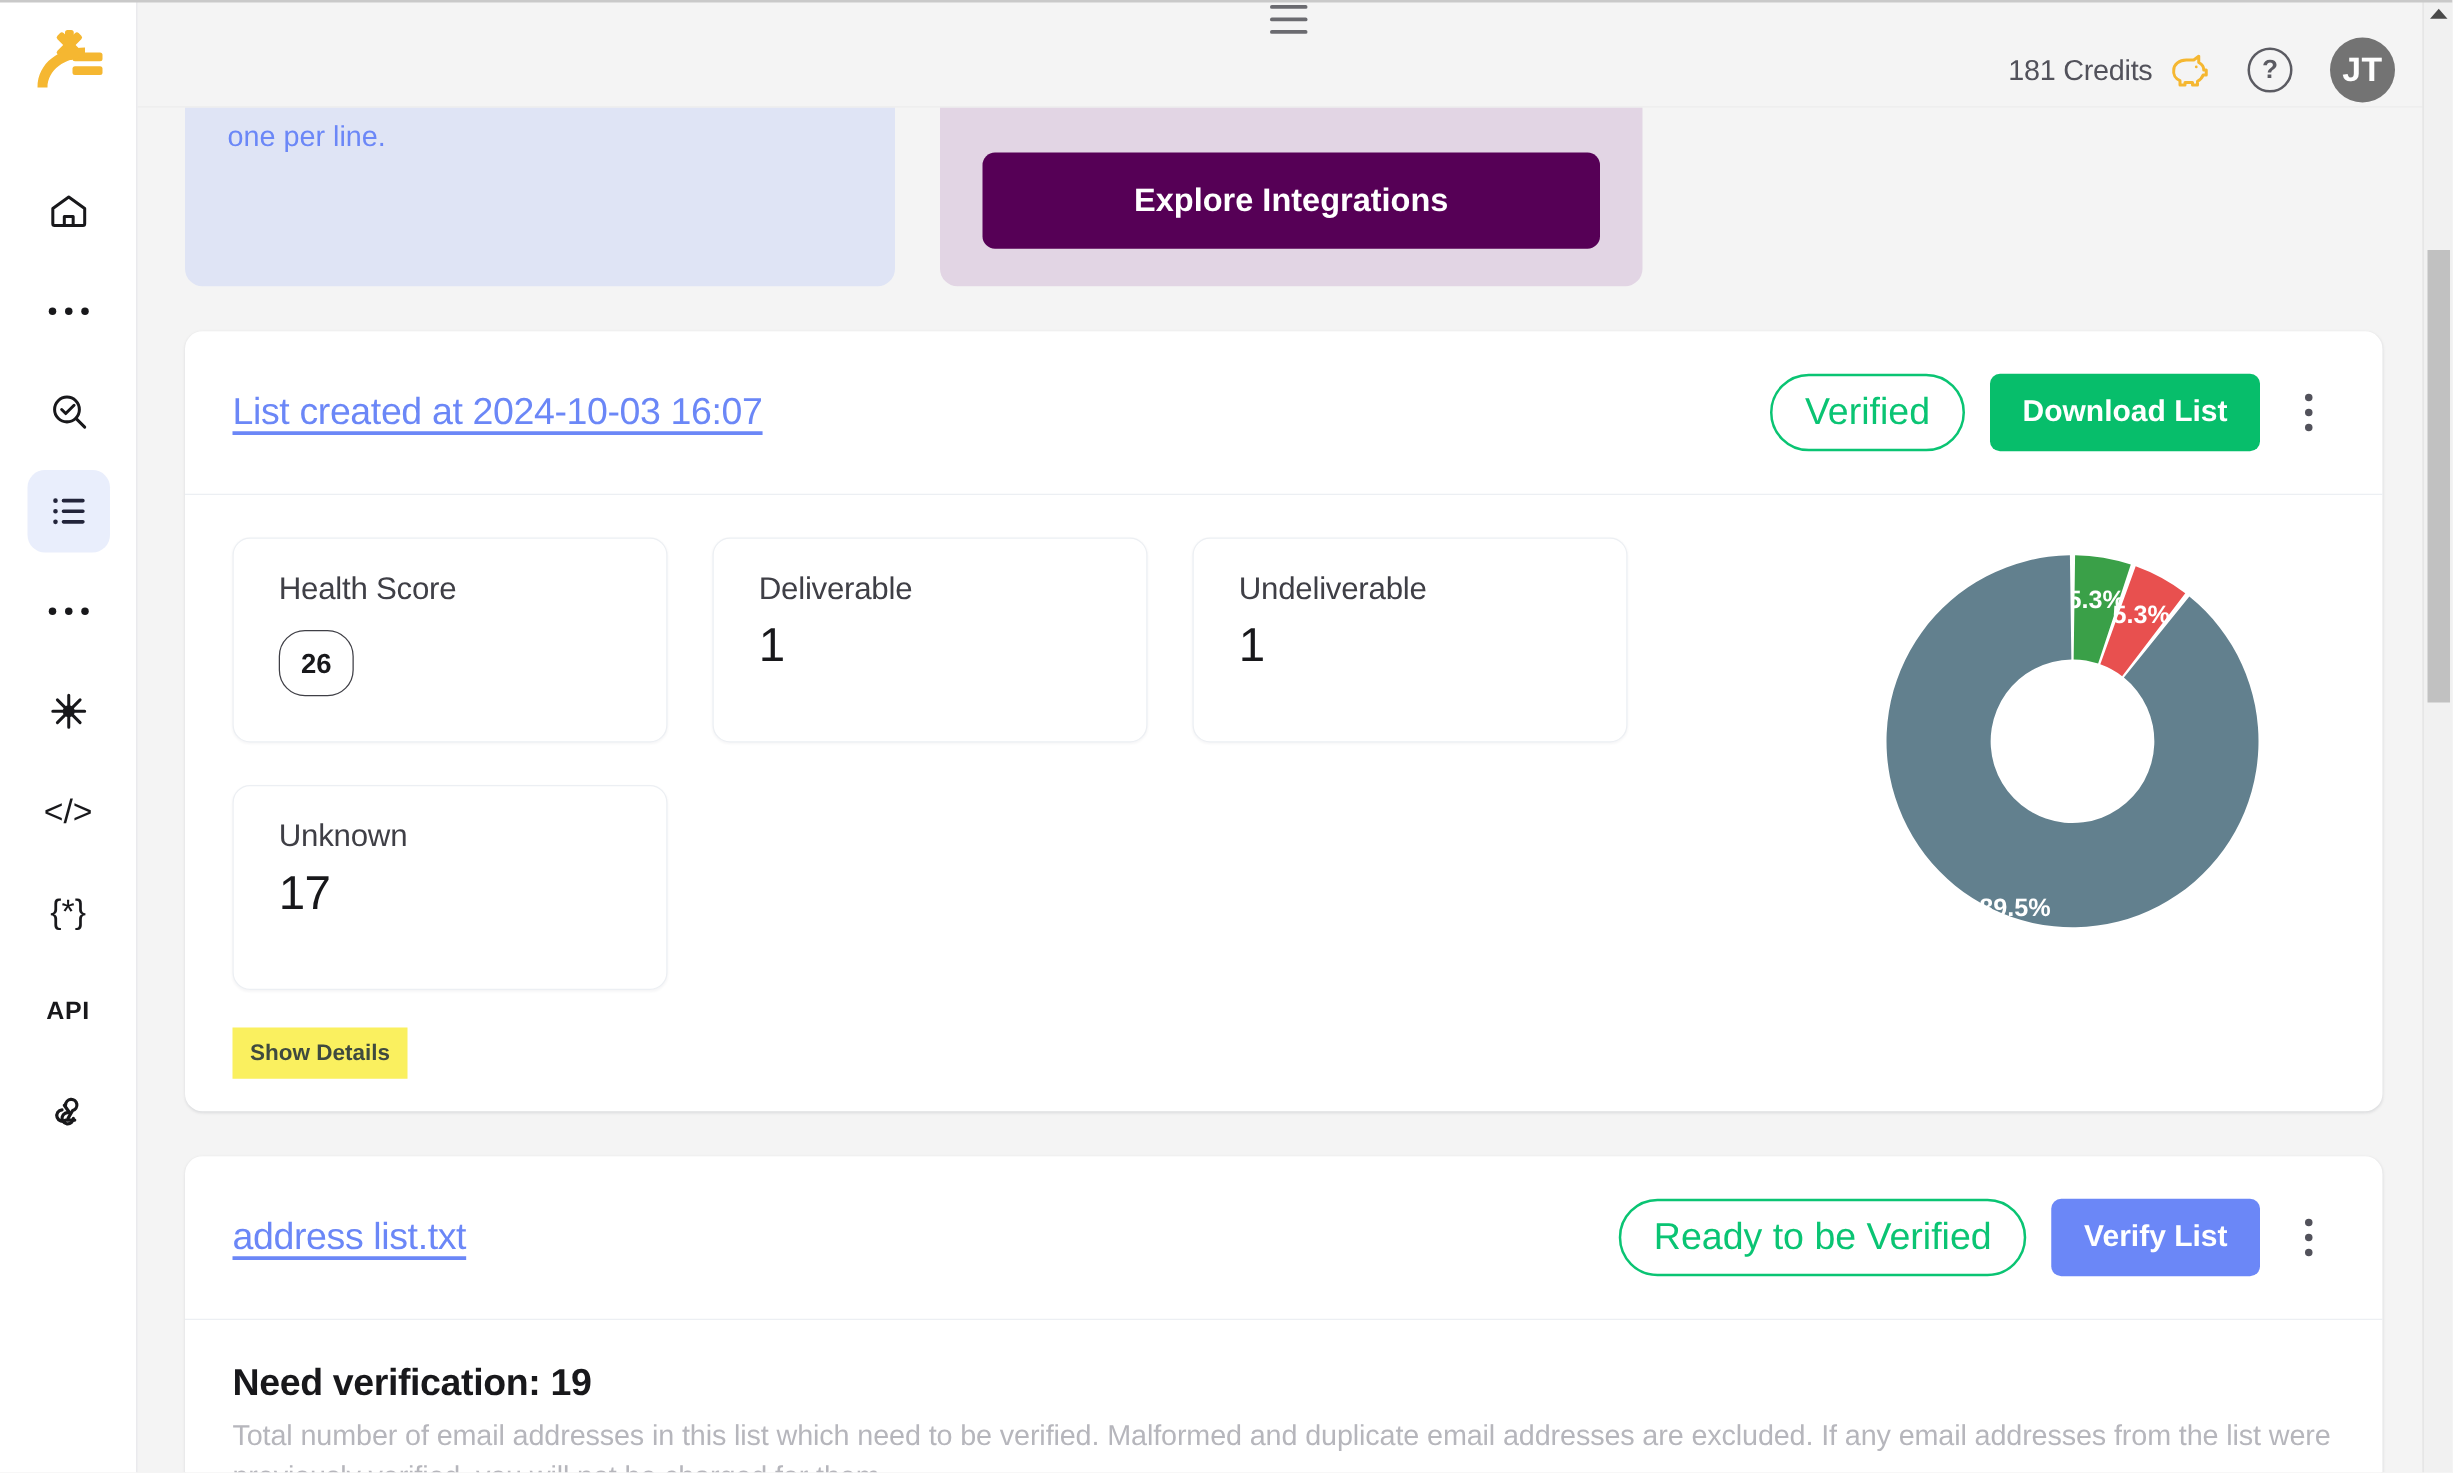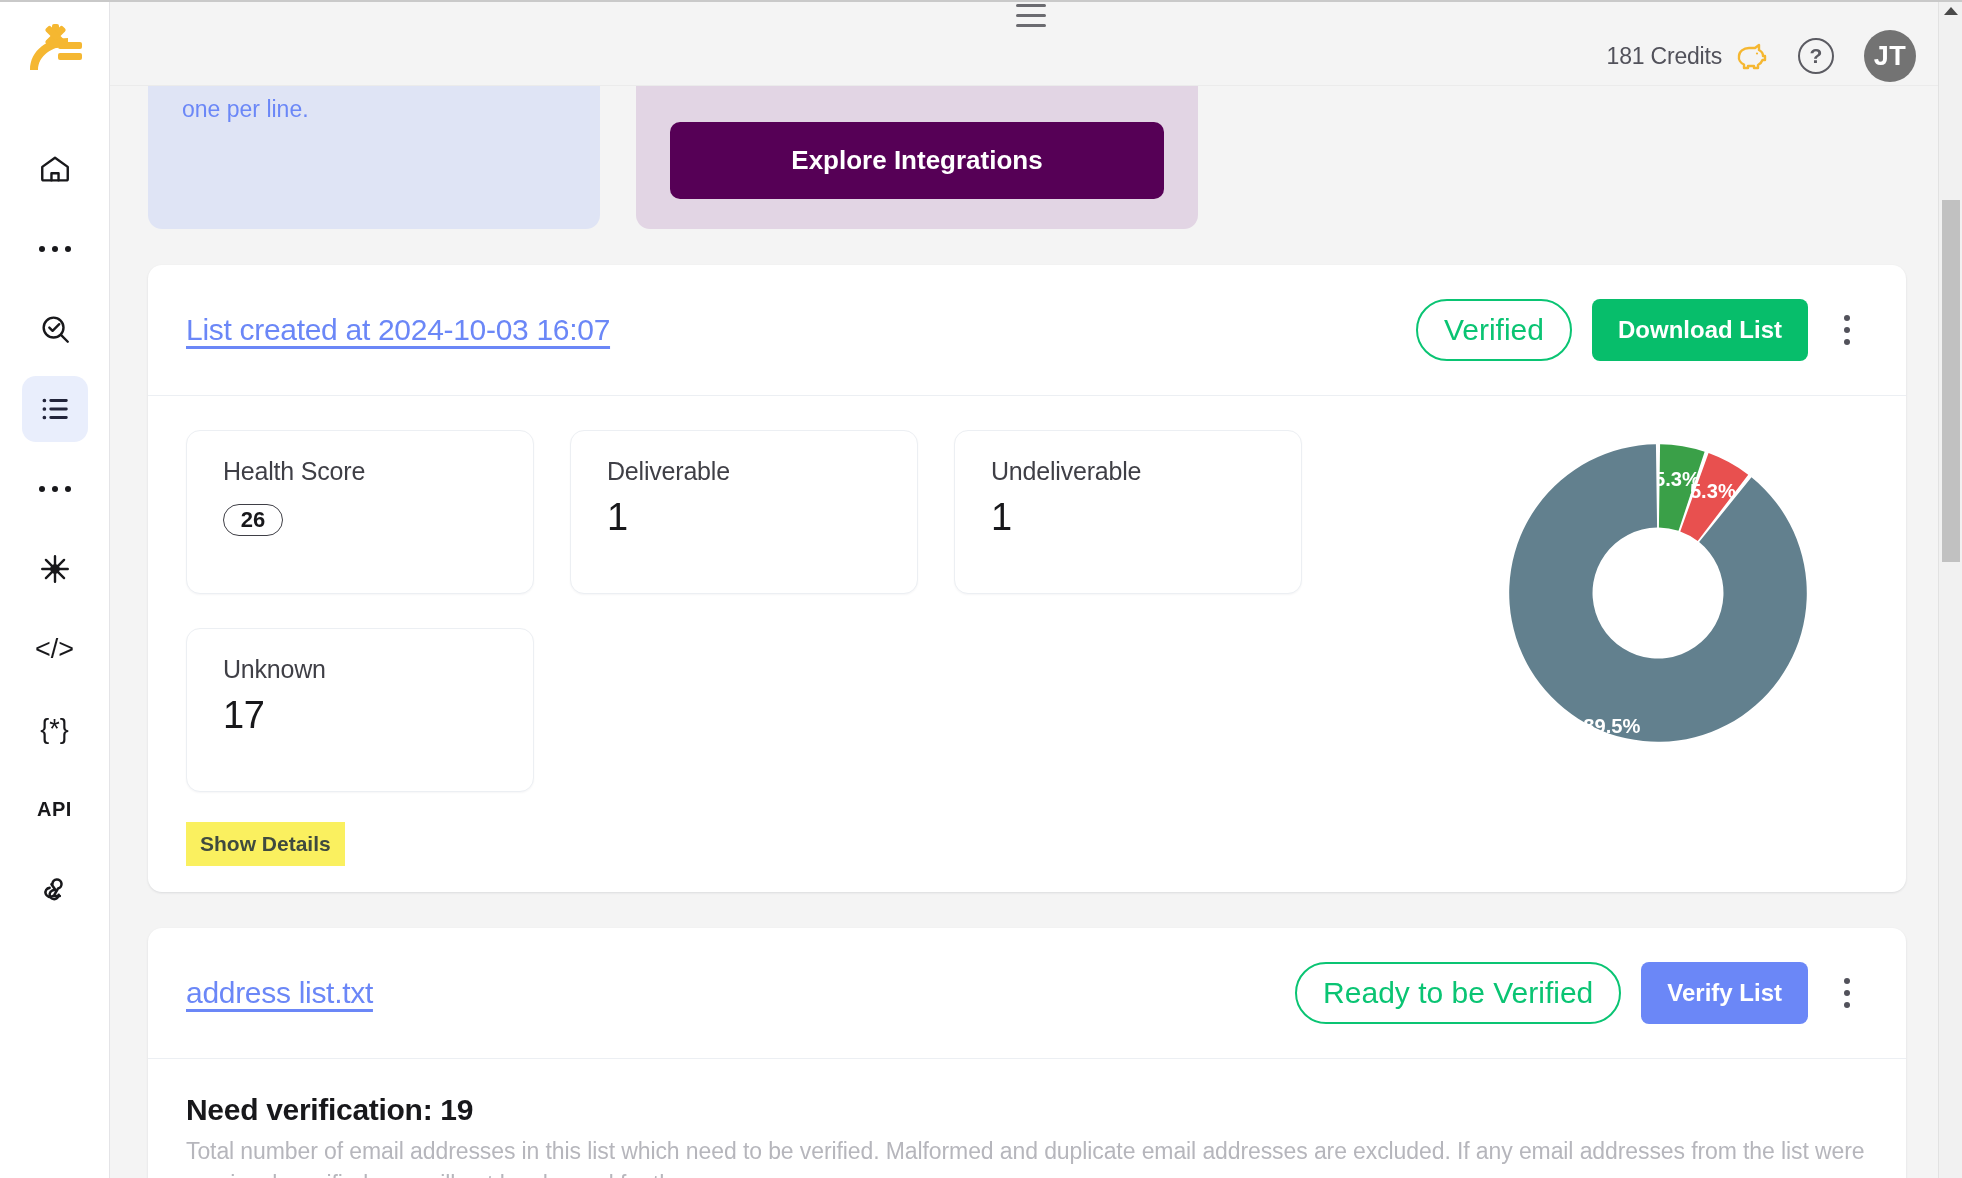--- a/index.html
+++ b/index.html
@@ -123,21 +123,21 @@
   .banners {
     display: flex;
     gap: 36px;
     margin-top: -16px;
   }
   .banner {
     border-radius: 14px;
     padding: 26px 34px 30px 34px;
     flex: 0 0 auto;
   }
-  .banner.upload { background: #dfe4f5; width: 452px; }
+  .banner.upload { background: #dfe4f5; width: 568px; }
   .banner.integrations { background: #e2d5e4; width: 562px; }
   .banner-text {
     font-size: 23px; color: #6b87f7; margin-bottom: 18px;
   }
   .banner .spacer { height: 26px; }
   .btn-wide {
     display: block; width: 100%;
     border: none; border-radius: 10px;
     font-size: 26px; font-weight: 600;
     padding: 23px 0; text-align: center;
@@ -209,32 +209,32 @@
     box-shadow: 0 1px 2px rgba(16,24,40,0.04);
   }
   .stat-label {
     font-size: 25px; color: #3f3f46; letter-spacing: -0.2px; margin-bottom: 10px;
   }
   .stat-value {
     font-size: 38px; color: #18181b; font-weight: 400; letter-spacing: -0.5px;
   }
   .score-badge {
     display: inline-flex; align-items: center; justify-content: center;
-    min-width: 60px; height: 32px; padding: 0 14px;
+    min-width: 60px; height: 53px; padding: 0 14px;
     border: 1.5px solid #3f3f46; border-radius: 21px;
     font-size: 22px; font-weight: 600; color: #18181b;
     margin-top: 8px;
   }
   .stats-row.second { margin-top: 34px; }
   .show-details {
     display: inline-block;
     margin-top: 30px;
     background: #faf05f;
     color: #3f4a3f;
-    font-size: 21px; font-weight: 600;
+    font-size: 18px; font-weight: 600;
     padding: 10px 14px;
     cursor: pointer;
   }
 
   
   .donut-wrap {
     flex: 0 0 auto;
     width: 420px;
     display: flex; align-items: flex-start; justify-content: center;
     padding-top: 8px;

